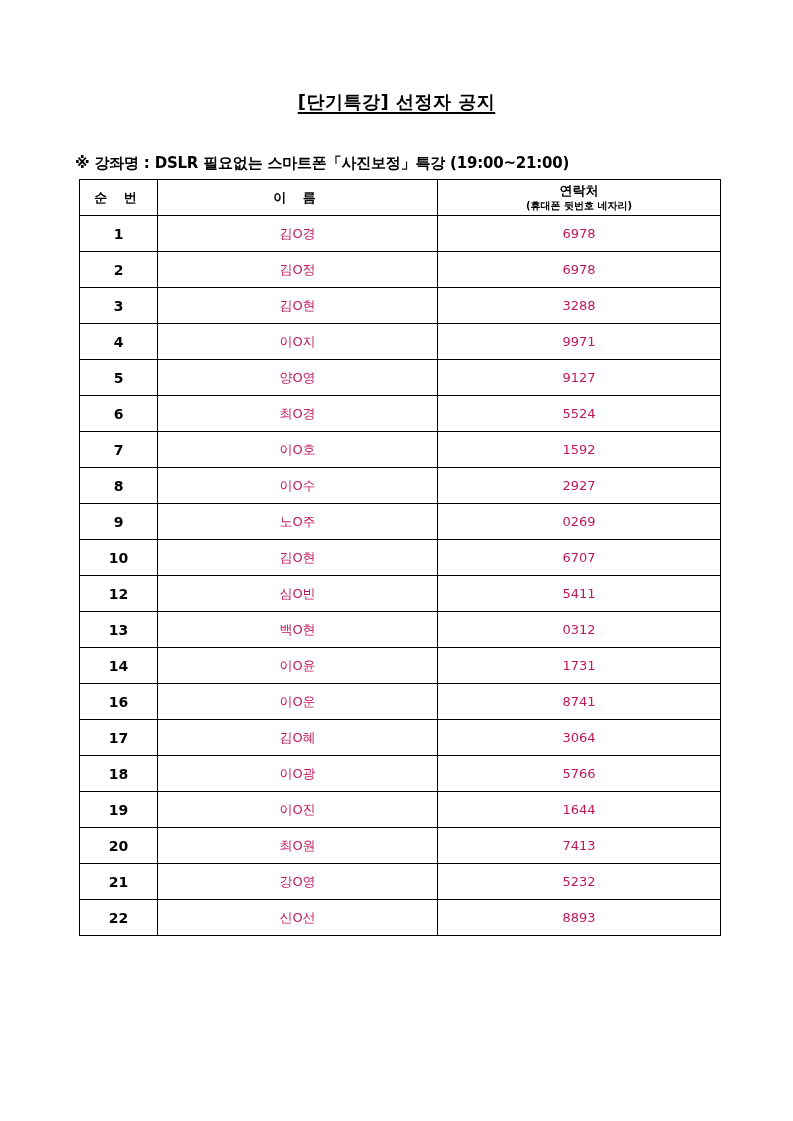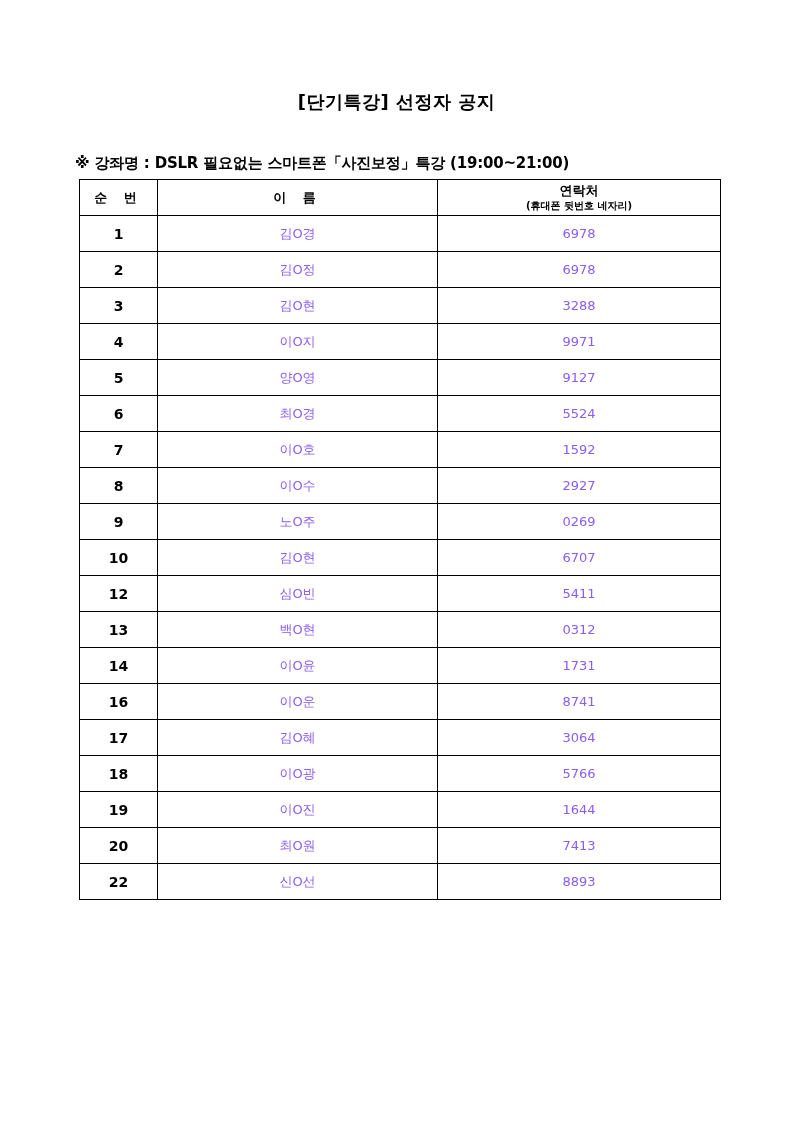--- a/index.html
+++ b/index.html
@@ -4,36 +4,36 @@
   <style>
     html, body { margin: 0; padding: 0; background: #ffffff; }
     body {
       width: 793px; height: 1121px; position: relative; overflow: hidden;
       font-family: "DejaVu Sans", "Liberation Sans", sans-serif; color: #000;
     }
     .title {
       position: absolute; top: 90px; left: 0; width: 793px; text-align: center;
       font-size: 18px; font-weight: bold; letter-spacing: 0.5px;
     }
-    .title span { text-underline-offset: 4px; text-decoration-thickness: 1.5px; }
+    .title span { text-decoration: underline; text-underline-offset: 4px; text-decoration-thickness: 1.5px; }
     .subtitle {
       position: absolute; top: 154px; left: 75px;
       font-size: 15px; font-weight: bold; white-space: nowrap; letter-spacing: -0.2px;
     }
     table {
       position: absolute; top: 179px; left: 79px; width: 641px;
       border-collapse: collapse; table-layout: fixed;
     }
     td, th { border: 1px solid #000; text-align: center; padding: 0; }
     th { height: 35px; font-size: 13px; font-weight: bold; }
     th .sub { display: block; font-size: 10px; font-weight: bold; line-height: 14px; }
     th .main { display: block; line-height: 17px; }
     td { height: 35px; font-size: 13px; }
     td.num { font-weight: bold; font-size: 14px; }
-    td.name, td.phone { color: #8b5cf6; }
+    td.name, td.phone { color: #be185d; }
     col.c1 { width: 78px; }
     col.c2 { width: 280px; }
     col.c3 { width: 283px; }
     th.colnum, th.colname { letter-spacing: 6px; }
   </style>
 </head>
 <body>
 
 <div class="title">
   <span>[단기특강] 선정자 공지</span>
@@ -142,18 +142,23 @@
         <td class="num">19</td>
         <td class="name">이O진</td>
         <td class="phone">1644</td>
       </tr>
       <tr>
         <td class="num">20</td>
         <td class="name">최O원</td>
         <td class="phone">7413</td>
       </tr>
       <tr>
+        <td class="num">21</td>
+        <td class="name">강O영</td>
+        <td class="phone">5232</td>
+      </tr>
+      <tr>
         <td class="num">22</td>
         <td class="name">신O선</td>
         <td class="phone">8893</td>
       </tr>
     </tbody>
 </table>
 
 </body></html>

